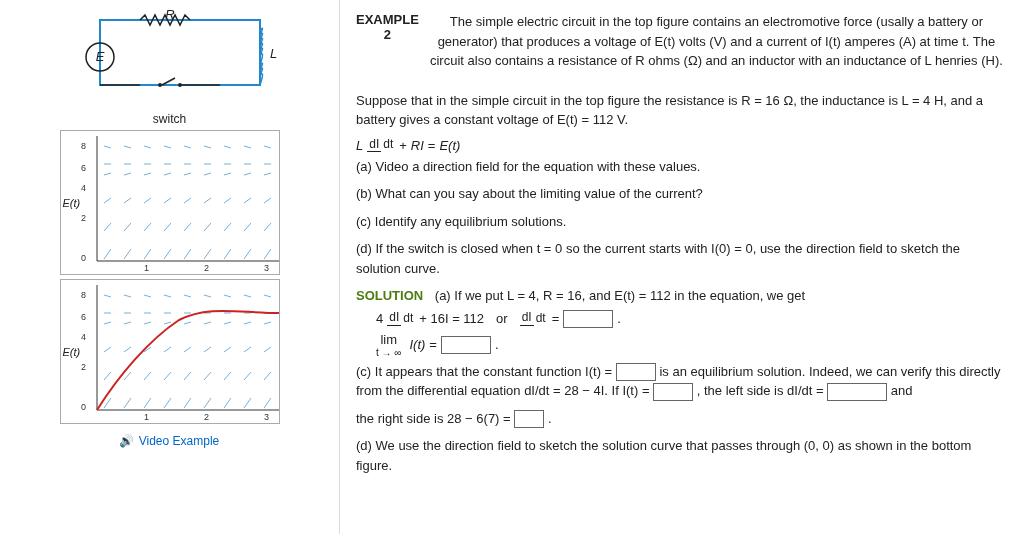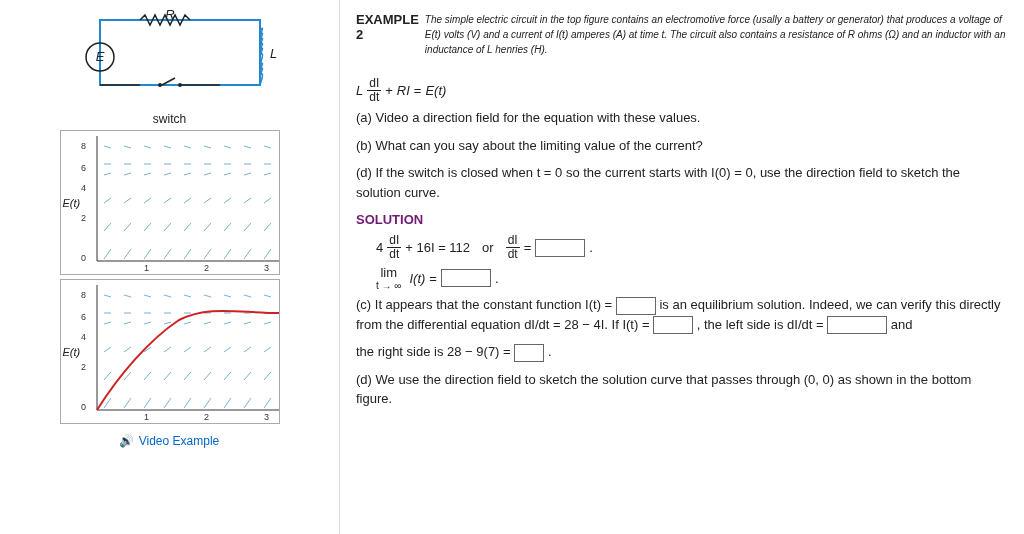--- a/index.html
+++ b/index.html
@@ -67,58 +67,58 @@
       display: flex;
       align-items: center;
       gap: 4px;
       margin-top: 6px;
     }
     
     .example-header {
       display: flex;
       gap: 6px;
       margin-bottom: 20px;
+      text-align: center;
     }
     .example-label {
       font-weight: bold;
       font-size: 13px;
     }
     .example-text {
-      font-size: 10px;
+      font-size: 13px;
       line-height: 1.5;
-      font-style: italic;
     }
     .paragraph {
       margin-bottom: 8px;
       font-size: 13px;
       line-height: 1.5;
     }
     .equation-block {
       margin: 8px 0;
       font-size: 13px;
       display: flex;
       align-items: center;
       gap: 4px;
     }
     .bold { font-weight: bold; }
     .solution-label {
-      color: #701a75;
+      color: #4d7c0f;
       font-weight: bold;
       font-size: 13px;
     }
     .inline-box {
       display: inline-block;
       border: 1px solid #666;
       min-width: 50px;
       height: 18px;
       vertical-align: middle;
     }
     .fraction {
       display: inline-flex;
-      flex-direction: column;
+      flex-direction: row;
       align-items: center;
       vertical-align: middle;
       font-size: 12px;
       line-height: 1.1;
     }
     .fraction-num { border-bottom: 1px solid #222; padding: 0 2px; }
     .fraction-den { padding: 0 2px; }
     .math-line {
       display: flex;
       align-items: center;
@@ -332,42 +332,47 @@
   </a>
 </div>
 
 <div class="right-panel">
 
   <div class="example-header">
     <span class="example-label bold">EXAMPLE 2</span>
     <span class="example-text">The simple electric circuit in the top figure contains an electromotive force (usally a battery or generator) that produces a voltage of E(t) volts (V) and a current of I(t) amperes (A) at time t. The circuit also contains a resistance of R ohms (Ω) and an inductor with an inductance of L henries (H).</span>
   </div>
 
+  <p class="paragraph">
+    <span>Suppose that in the simple circuit in the top figure the resistance is R = 16 Ω, the inductance is L = 4 H, and a battery gives a constant voltage of E(t) = 112 V.</span>
+  </p>
 
   <div class="equation-block math-line">
     <span style="font-style:italic;">L</span>
     <span class="fraction">
       <span class="fraction-num">dI</span>
       <span class="fraction-den">dt</span>
     </span>
     <span>+</span>
     <span style="font-style:italic;">RI</span>
     <span>=</span>
     <span style="font-style:italic;">E(t)</span>
   </div>
 
   <p class="paragraph">(a) Video a direction field for the equation with these values.</p>
   <p class="paragraph">(b) What can you say about the limiting value of the current?</p>
+  <p class="paragraph">(c) Identify any equilibrium solutions.</p>
   <p class="paragraph">
     <span>(d) If the switch is closed when t = 0 so the current starts with I(0) = 0, use the direction field to sketch the solution curve.</span>
   </p>
 
   <div class="paragraph math-line">
     <span class="solution-label">SOLUTION</span>
     &nbsp;
+    <span>(a) If we put L = 4, R = 16, and E(t) = 112 in the equation, we get</span>
   </div>
 
   <div class="math-line" style="margin: 4px 0 4px 20px;">
     <span style="font-size:13px;">4</span>
     <span class="fraction">
       <span class="fraction-num">dI</span>
       <span class="fraction-den">dt</span>
     </span>
     <span>+ 16I = 112</span>
     <span style="margin:0 8px;">or</span>
@@ -396,19 +401,19 @@
   <p class="paragraph">
     <span>(c) It appears that the constant function I(t) =</span>
     <span class="inline-box" style="min-width:40px;"></span>
     <span>is an equilibrium solution. Indeed, we can verify this directly from the differential equation dI/dt = 28 − 4I. If I(t) =</span>
     <span class="inline-box" style="min-width:40px;"></span>
     <span>, the left side is dI/dt =</span>
     <span class="inline-box" style="min-width:60px;"></span>
     <span> and</span>
   </p>
   <p class="paragraph">
-    <span>the right side is 28 − 9(7) =</span>
+    <span>the right side is 28 − 6(7) =</span>
     <span class="inline-box" style="min-width:30px;"></span>
     <span>.</span>
   </p>
 
   <p class="paragraph">(d) We use the direction field to sketch the solution curve that passes through (0, 0) as shown in the bottom figure.</p>
 </div>
 
 </body></html>

